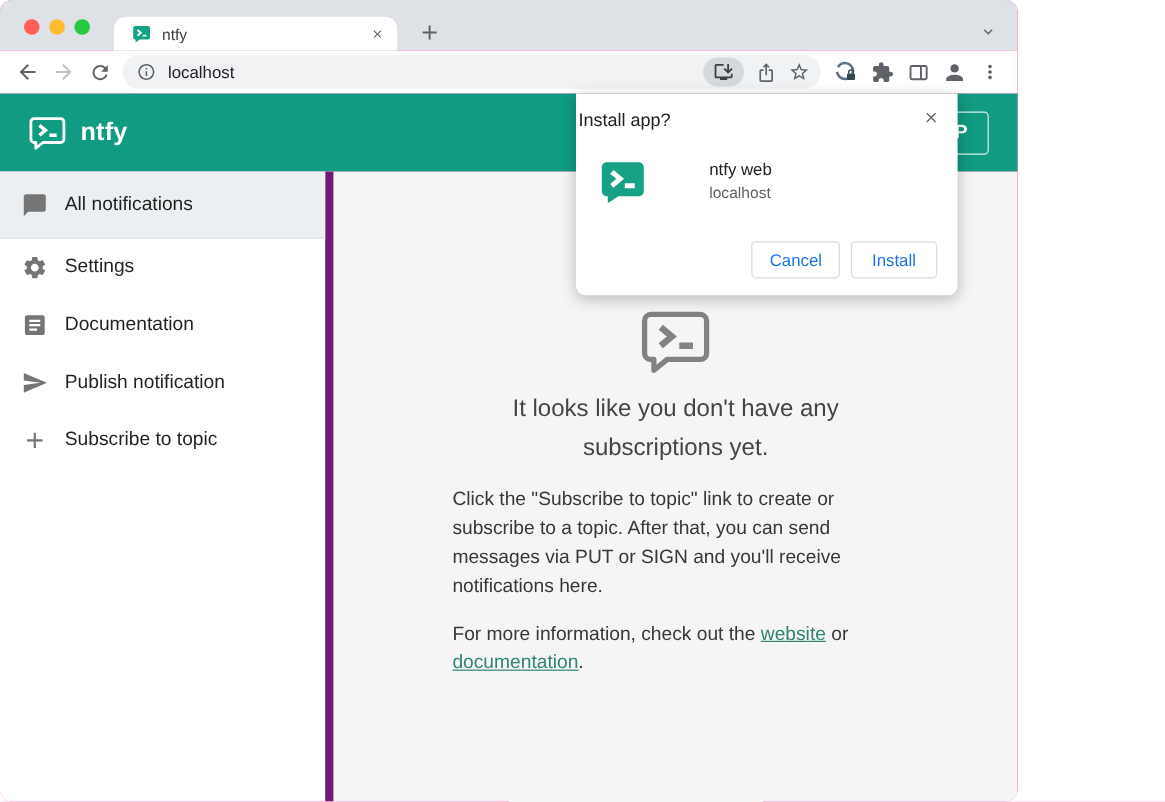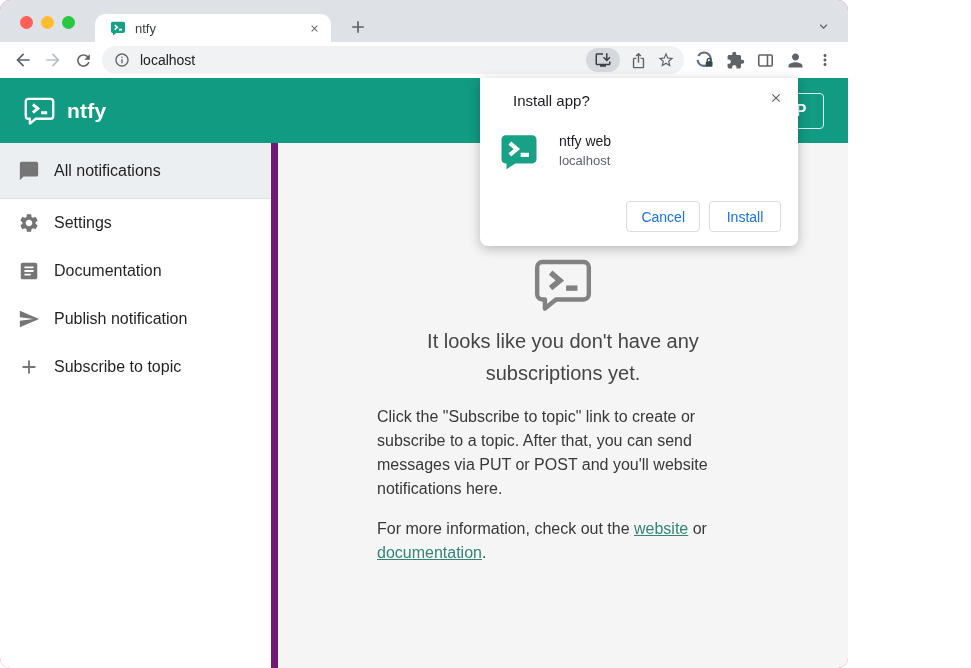--- a/index.html
+++ b/index.html
@@ -42,23 +42,23 @@
 
   .main { flex:1; background:#f5f5f5; }
   .empty { width:400px; margin:0 auto; padding-top:110px; }
   .empty-logo { display:block; margin:0 auto; }
   .empty-heading { margin-top:10px; font-size:20px; line-height:32px; font-weight:400; color:#454545; text-align:center; }
   .empty-para { margin:16px 0 0 14px; font-size:16px; line-height:24px; color:#383838; width:360px; }
   .tlink { color:#338574; text-decoration:underline; cursor:pointer;margin-top:36px; }
 
   
   .dialog { position:absolute; left:480px; top:78px; width:318px; height:168px; background:#fff; border-radius:0 0 8px 8px; box-shadow:0 3px 12px rgba(0,0,0,.25); z-index:50; }
-  .dlg-title { position:absolute; left:33px; top:14px; font-size:15px; color:#202124; }
+  .dlg-title { position:absolute; left:2px; top:14px; font-size:15px; color:#202124; }
   .dlg-close { position:absolute; right:11px; top:9px; width:22px; height:22px; }
-  .dlg-row { position:absolute; left:19px; top:53px; display:flex; align-items:flex-start; }
+  .dlg-row { position:absolute; left:19px; top:53px; display:flex; align-items:flex-start;gap:32px; }
   .dlg-meta { margin-left:20px; padding-top:2px; }
   .dlg-name { font-size:14px; color:#202124; }
   .dlg-origin { font-size:13px; color:#5f6368; margin-top:4px; }
   .dlg-buttons { position:absolute; right:17px; bottom:14px; display:flex; gap:9px;border-radius:7px; }
   .dlg-btn { min-width:72px; height:31px; border:1px solid #dadce0; border-radius:4px; background:#fff; color:#1a73e8; font-size:14px; font-weight:500; font-family:"Liberation Sans",sans-serif; cursor:pointer; padding:0 14px; }
 </style>
 </head>
 <body>
 
 <div class="window">
@@ -233,21 +233,21 @@
               <path d="M7.2 7.6l3.6 3-3.6 3" fill="none" stroke="#828282" stroke-width="2.1"></path>
               <path d="M13.2 13.6h4.4" stroke="#828282" stroke-width="2.1"></path>
             </svg>
           <h2 class="empty-heading">
             <span>It looks like you don't have any</span><br>
             <span>subscriptions yet.</span>
           </h2>
           <p class="empty-para">
             <span>Click the "Subscribe to topic" link to create or</span><br>
             <span>subscribe to a topic. After that, you can send</span><br>
-            <span>messages via PUT or POST and you'll website</span><br>
+            <span>messages via PUT or SIGN and you'll receive</span><br>
             <span>notifications here.</span>
           </p>
           <p class="empty-para">
             <span>For more information, check out the </span><a class="tlink">website</a><span> or</span><br>
             <a class="tlink">documentation</a><span>.</span>
           </p>
         </div>
       </main>
     </div>
   </div>

